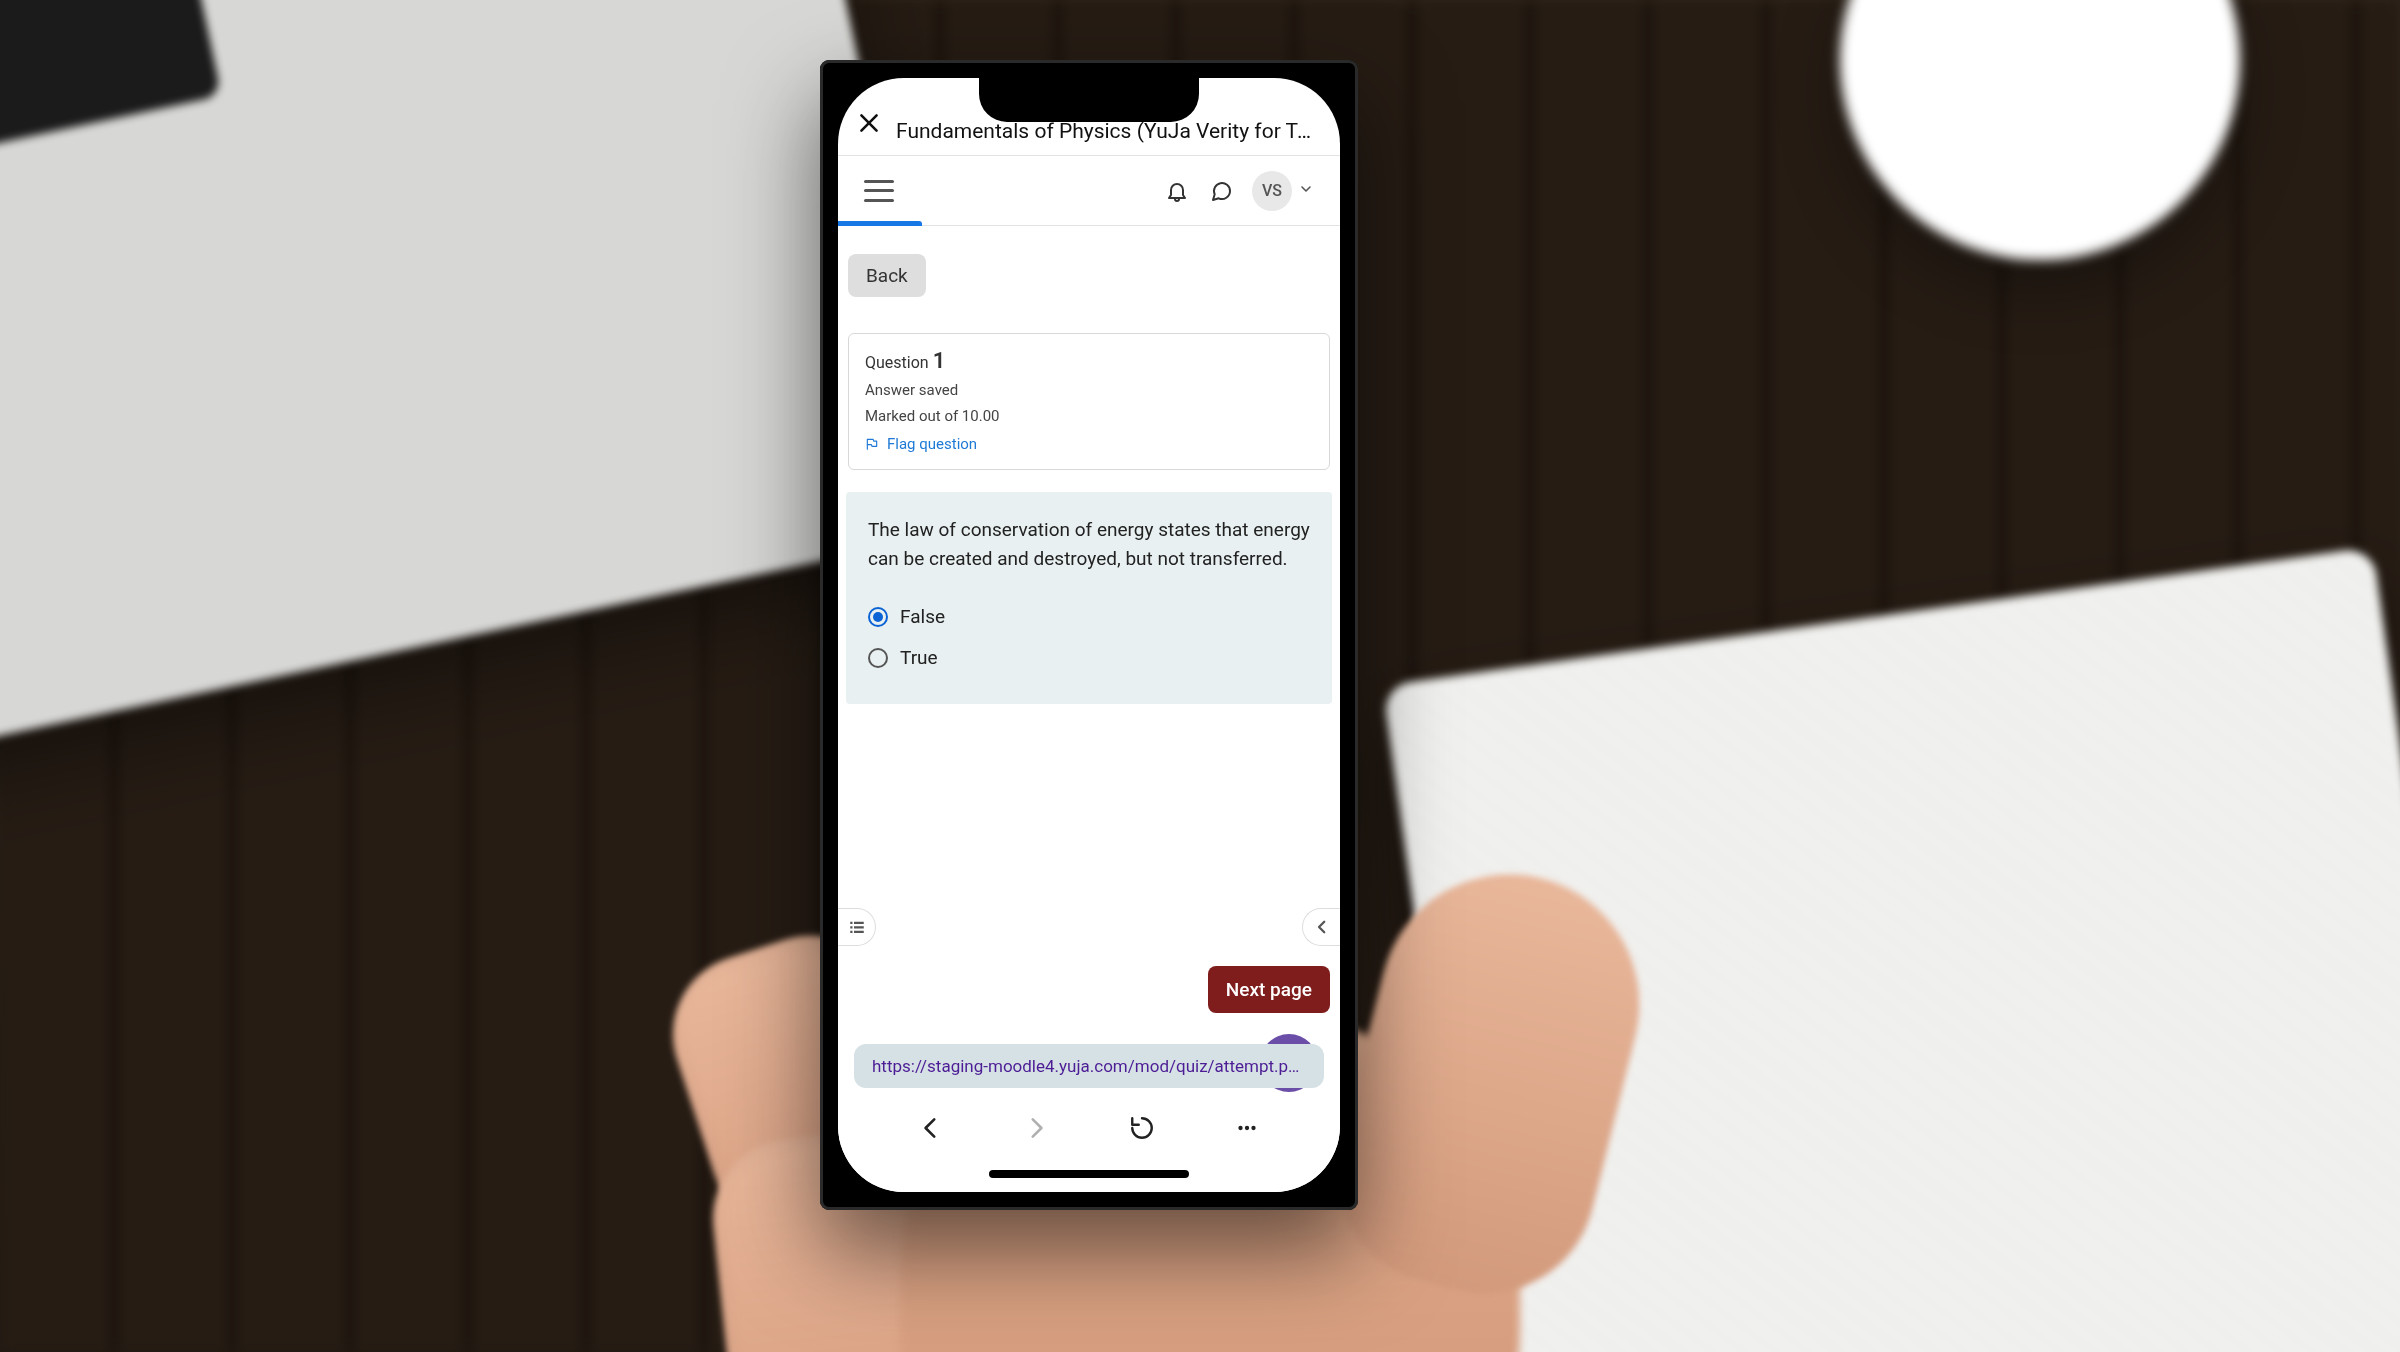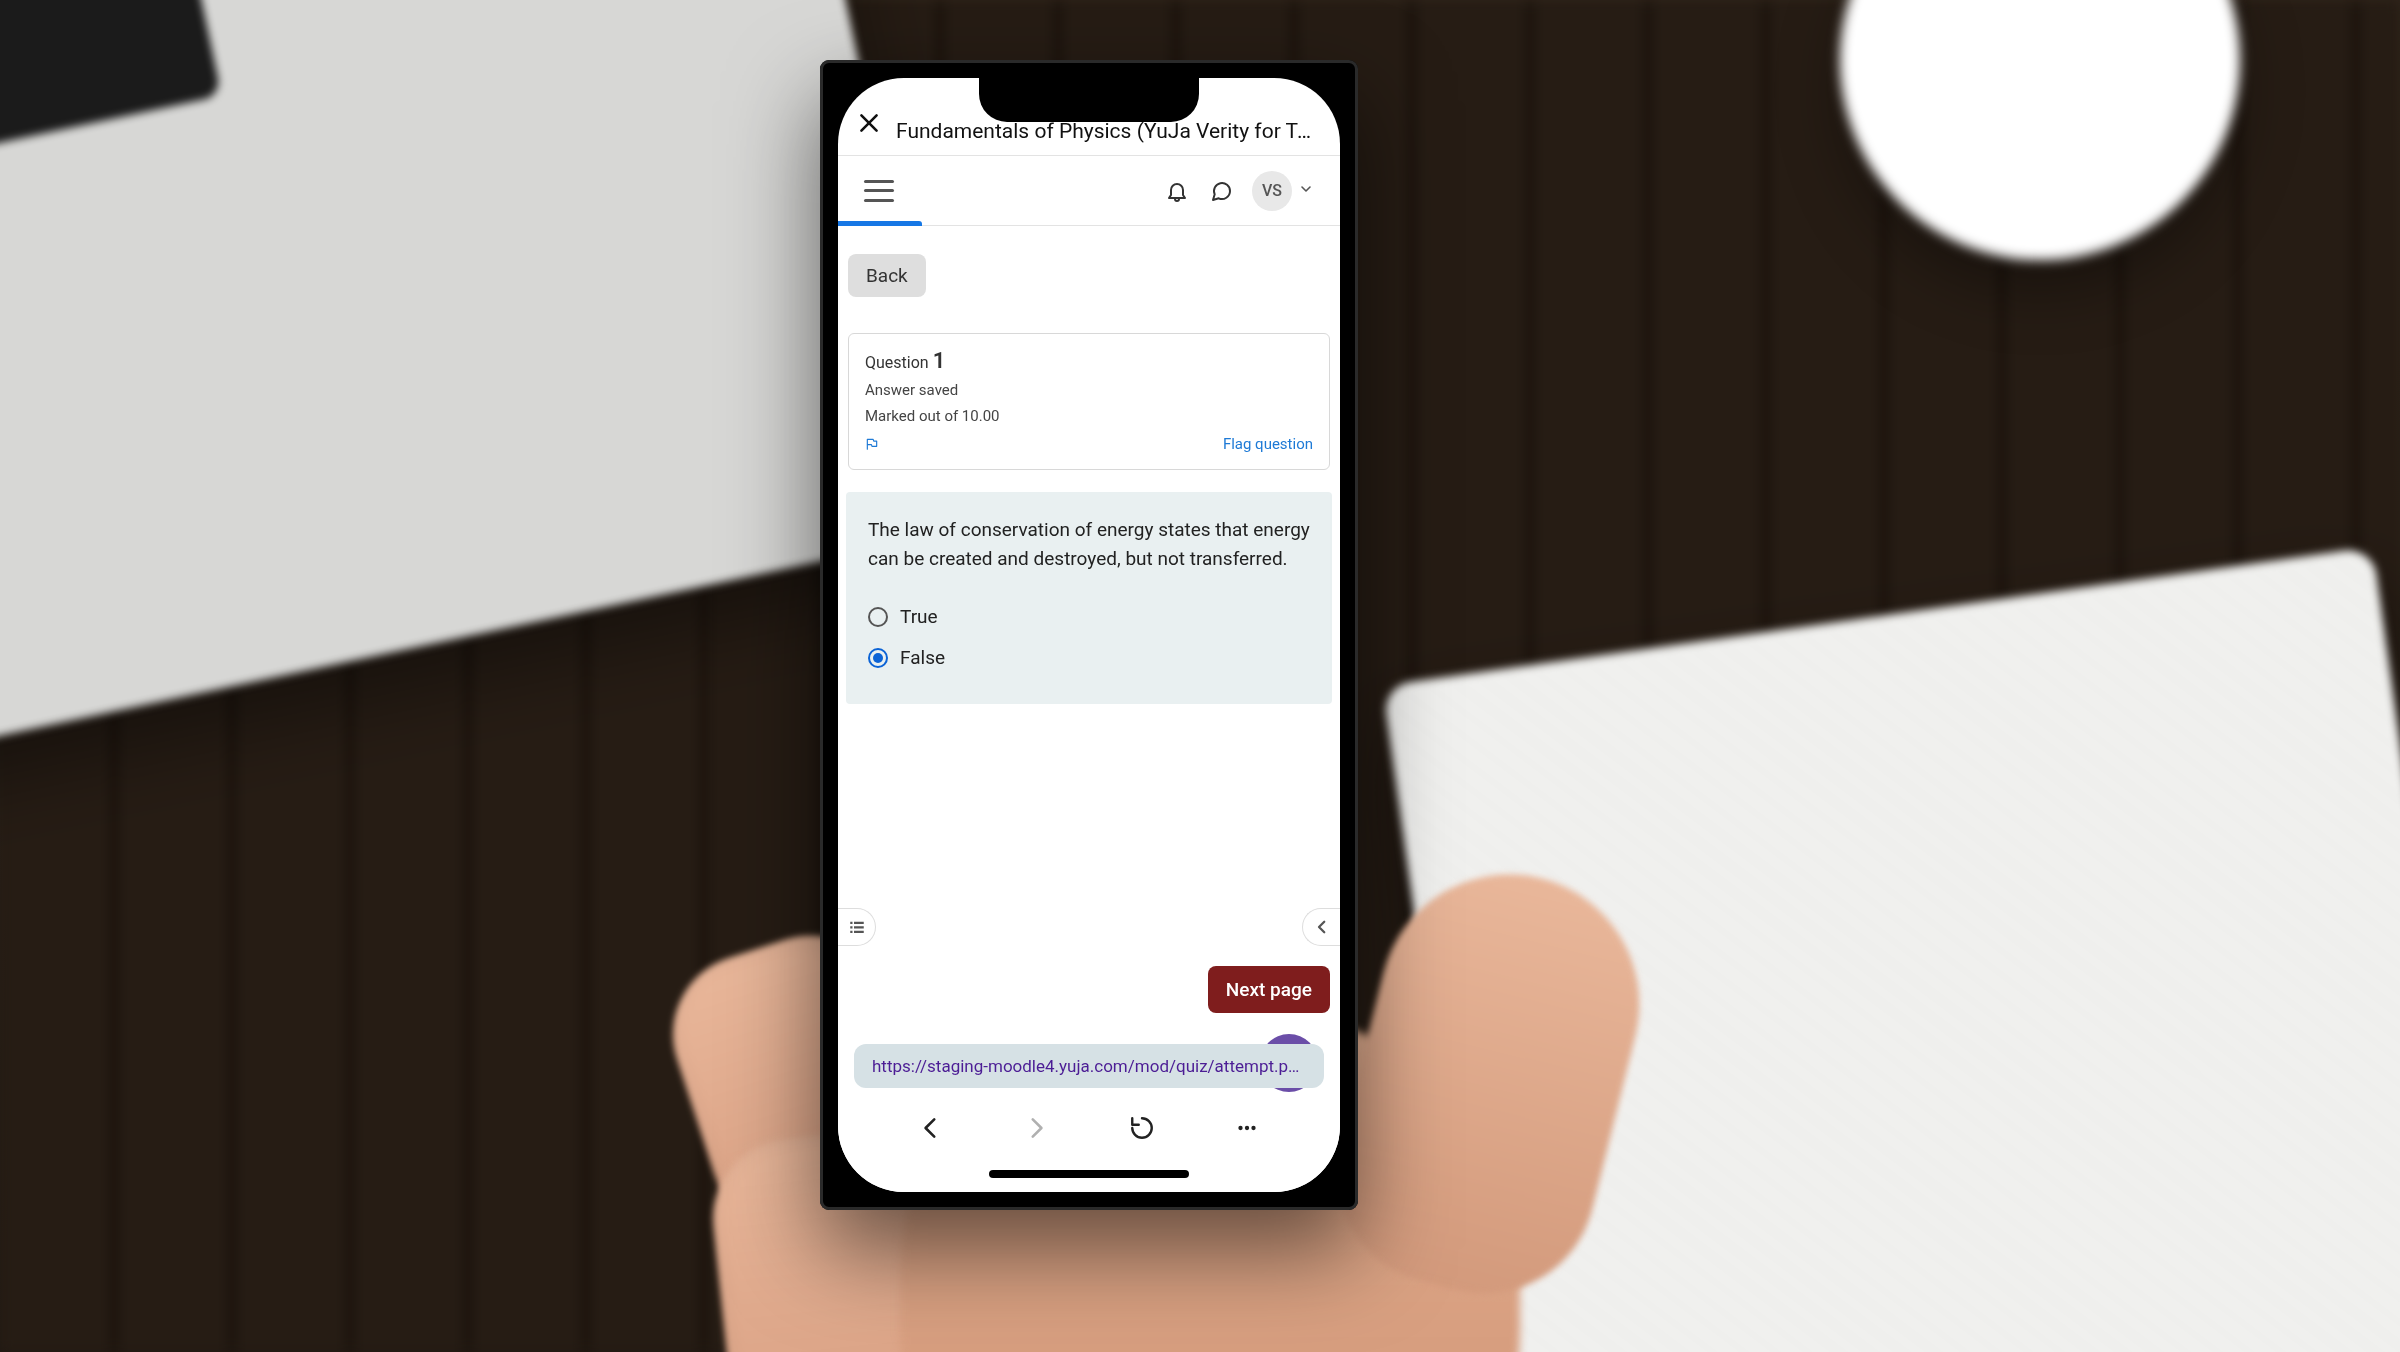--- a/index.html
+++ b/index.html
@@ -204,21 +204,21 @@
     font-size:16px;
     color:#333;
   }
   .qcard .qnum{ font-size:16px; color:#333;}
   .qcard .qnum b{ font-size:22px; font-weight:600; margin-left:4px;}
   .qcard .line{ margin-top:8px; font-size:15px; color:#444;}
   .flag{
     margin-top:10px;
     color:#1e7ad6;
     font-size:15px;
-    display:flex; align-items:center; gap:8px;justify-content:space-between;
+    display:flex; align-items:center; gap:8px;
   }
   .flag svg{ width:14px; height:14px;}
 
   .question{
     margin:22px 8px 0;
     background:#e9f0f1;
     border-radius:4px;
     padding:24px 22px 26px;
     font-size:19px;
     line-height:1.5;
@@ -379,26 +379,26 @@
             <path d="M4 21V4h10l1 3h5v9h-8l-1-3H4"></path>
           </svg>
           <span>Flag question</span>
         </div>
       </div>
 
       <div class="question">
         <div>The law of conservation of energy states that energy can be created and destroyed, but not transferred.</div>
         <div class="options">
           <label class="opt">
+            <span class="radio checked"></span>
+            <span>False</span>
+          </label>
+          <label class="opt">
             <span class="radio"></span>
             <span>True</span>
-          </label>
-          <label class="opt">
-            <span class="radio checked"></span>
-            <span>False</span>
           </label>
         </div>
       </div>
 
       <div class="side-handle left">
         <svg viewBox="0 0 24 24" fill="currentColor">
           <rect x="3" y="5" width="3" height="3"></rect>
             <rect x="8" y="5" width="13" height="3"></rect>
           <rect x="3" y="11" width="3" height="3"></rect>
             <rect x="8" y="11" width="13" height="3"></rect>

